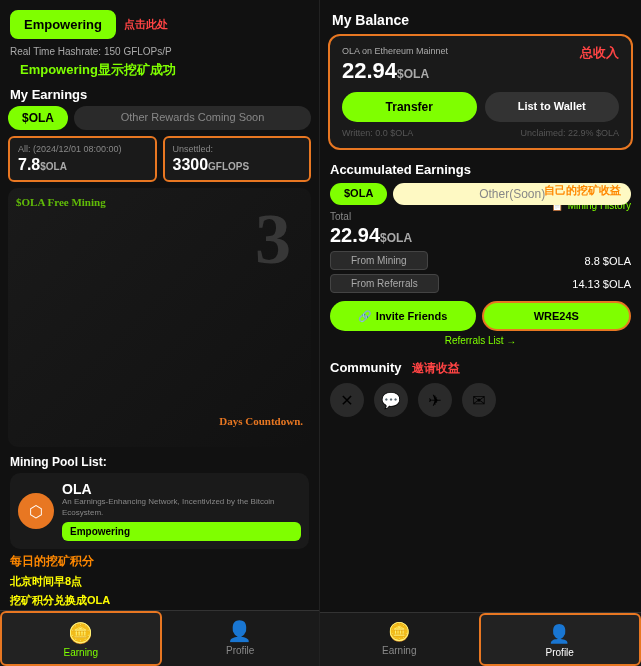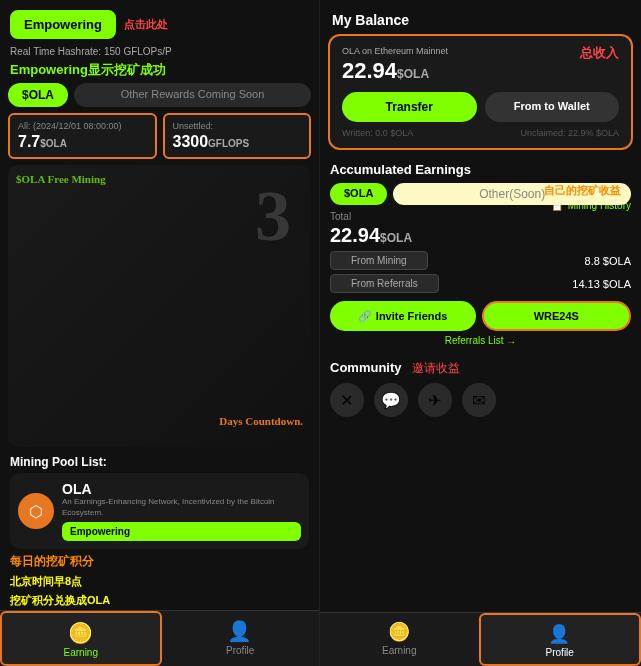--- a/index.html
+++ b/index.html
@@ -67,21 +67,21 @@
 
     .hashrate-text {
       color: #aaa;
       font-size: 10px;
     }
 
     .annotation-green-large {
       color: #7fff00;
       font-size: 13px;
       font-weight: 700;
-      padding: 2px 10px 4px;
+      padding: 2px 20px 4px;
     }
 
     
     .section-title {
       color: #fff;
       font-size: 13px;
       font-weight: 700;
       padding: 4px 10px 4px;
     }
 
@@ -528,21 +528,21 @@
     .community-title {
       color: #fff;
       font-size: 13px;
       font-weight: 700;
       display: inline;
     }
 
     .community-annotation {
       color: #ff4444;
       font-size: 12px;
-      font-weight: 400;
+      font-weight: 700;
       margin-left: 6px;
     }
 
     .social-row {
       display: flex;
       gap: 10px;
       margin-top: 6px;
     }
 
     .social-icon {
@@ -606,31 +606,32 @@
     <button class="empowering-btn">Empowering</button>
     <span class="annotation-red">点击此处</span>
   </div>
 
   <div class="hashrate-bar">
     <span class="hashrate-text">Real Time Hashrate: 150 GFLOPs/P</span>
   </div>
 
   <div class="annotation-green-large">Empowering显示挖矿成功</div>
 
+  <div class="section-title">My Earnings</div>
 
   <div class="tabs-row">
     <div class="tab-ola">$OLA</div>
     <div class="tab-other">Other Rewards Coming Soon</div>
   </div>
 
   <div class="stats-row">
     <div class="stat-box orange-border">
       <div class="stat-label">All: (2024/12/01 08:00:00)</div>
       <div class="stat-value">
-        <span>7.7</span><span class="stat-unit">$OLA</span>
+        <span>7.8</span><span class="stat-unit">$OLA</span>
       </div>
     </div>
     <div class="stat-box orange-border">
       <div class="stat-label">Unsettled:</div>
       <div class="stat-value">
         <span>3300</span><span class="stat-unit">GFLOPS</span>
       </div>
     </div>
   </div>
 
@@ -672,21 +673,21 @@
   <div class="rp-header">My Balance</div>
 
   <div class="balance-card orange-border">
     <div class="balance-sub">OLA on Ethereum Mainnet</div>
     <div class="balance-amount">
       <span>22.94</span><span class="balance-unit">$OLA</span>
     </div>
     <div class="annotation-zh-right">总收入</div>
     <div class="balance-actions">
       <div class="btn-transfer">Transfer</div>
-      <div class="btn-claim">From to Wallet</div>
+      <div class="btn-claim">List to Wallet</div>
     </div>
     <div class="balance-footer">
       <span class="balance-footer-text">Written: 0.0 $OLA</span>
       <span class="balance-footer-text">Unclaimed: 22.9% $OLA</span>
     </div>
   </div>
 
   <div class="acc-section">
     <div class="acc-title">Accumulated Earnings</div>
     <div class="acc-tabs-wrapper">

